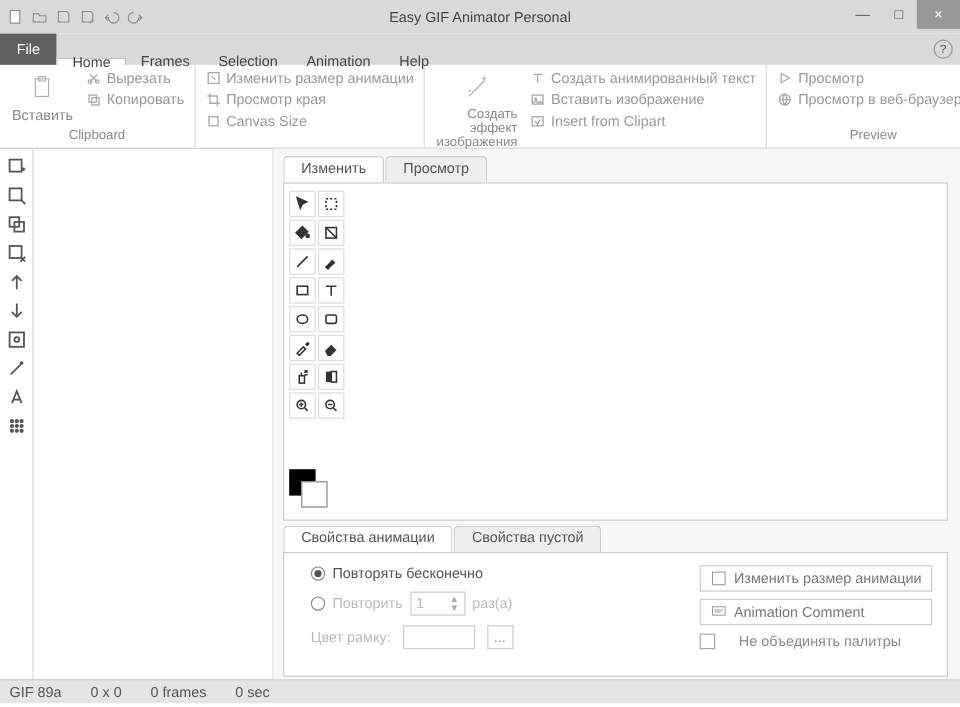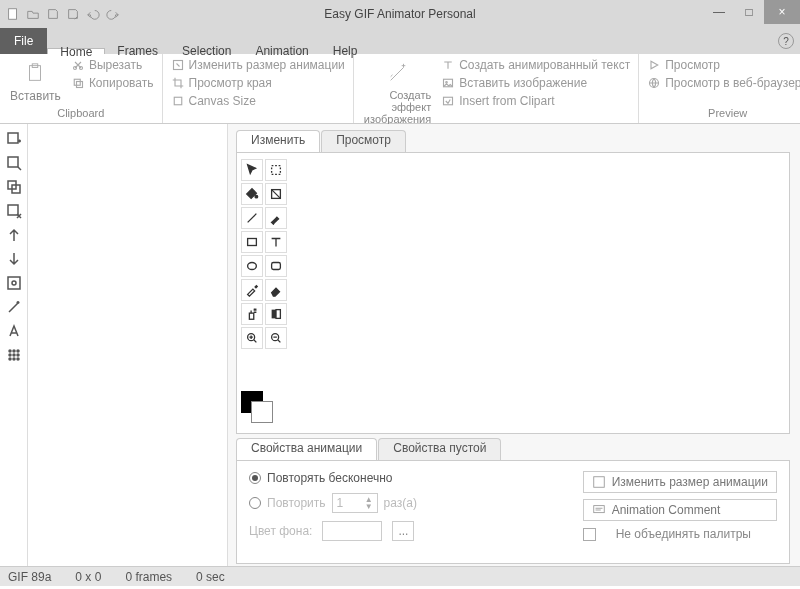--- a/index.html
+++ b/index.html
@@ -52,21 +52,21 @@
 .swatches { margin-top: 40px; position: relative; width: 32px; height: 32px; }
 .sw-fg { width: 22px; height: 22px; background: #000; position: absolute; top: 0; left: 0; }
 .sw-bg { width: 22px; height: 22px; background: #fff; border: 1px solid #888; position: absolute; top: 10px; left: 10px; }
 
 .canvas { flex: 1; margin: 12px 12px 12px 4px; background: #e8e8e8; border: 1px solid #bbb; display: flex; flex-direction: column; align-items: center; justify-content: center; gap: 12px; color: #333; }
 .canvas .hint { display: flex; align-items: center; gap: 6px; font-size: 12px; }
 .canvas .hint svg { width: 16px; height: 16px; stroke: #666; fill: none; }
 
 .props-tabs { height: 22px; display: flex; margin-top: 4px; }
 .props-panel { background: #fff; border: 1px solid #ccc; padding: 10px 12px 6px 12px; display: flex; justify-content: space-between; height: 104px; }
-.props-left { display: flex; flex-direction: column; gap: 8px; }
+.props-left { display: flex; flex-direction: column; gap: 8px; margin-left: 10px; }
 .radio-row { display: flex; align-items: center; gap: 6px; color: #555; }
 .radio-row.disabled { color: #bbb; }
 .radio { width: 12px; height: 12px; border: 1px solid #888; border-radius: 50%; display: inline-flex; align-items: center; justify-content: center; }
 .radio.checked::after { content: ""; width: 6px; height: 6px; background: #555; border-radius: 50%; }
 .spinner { width: 46px; height: 20px; border: 1px solid #ccc; display: inline-flex; align-items: center; padding: 0 4px; justify-content: space-between; }
 .spinner .arrows { font-size: 8px; line-height: 7px; color: #aaa; }
 .color-row { display: flex; align-items: center; gap: 10px; color: #bbb; }
 .color-box { width: 60px; height: 20px; border: 1px solid #ccc; }
 .dots-btn { width: 22px; height: 20px; border: 1px solid #ccc; display: flex; align-items: center; justify-content: center; color: #888; }
 .props-right { display: flex; flex-direction: column; gap: 6px; }
@@ -473,21 +473,21 @@
         <div class="radio-row disabled">
             <span class="radio"></span>
             <span>Повторить</span>
             <span class="spinner">
               <span>1</span>
               <span class="arrows">▲<br>▼</span>
             </span>
             <span>раз(а)</span>
           </div>
         <div class="color-row">
-            <span>Цвет фона:</span>
+            <span>Цвет рамку:</span>
             <span class="color-box"></span>
             <span class="dots-btn">...</span>
           </div>
       </div>
       <div class="props-right">
         <div class="btn-flat">
             <svg class="bi" viewBox="0 0 16 16">
               <rect x="2" y="2" width="12" height="12" fill="none" stroke="#999"></rect>
             </svg>
             <span>Изменить размер анимации</span>

